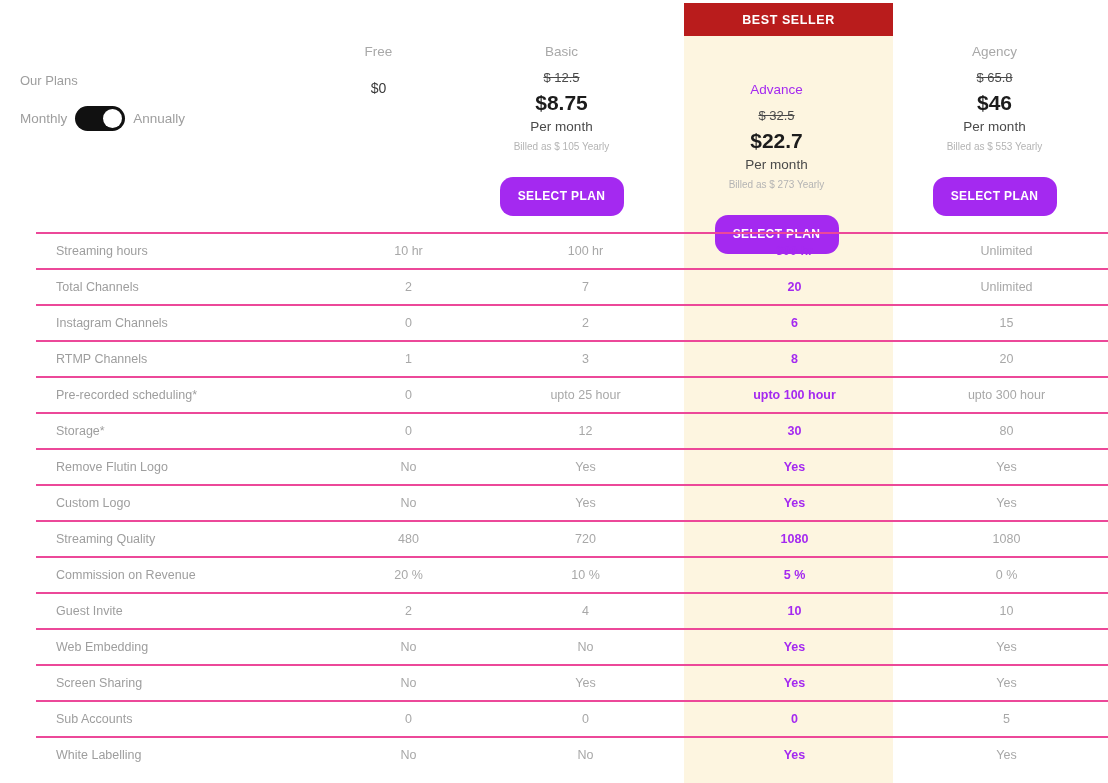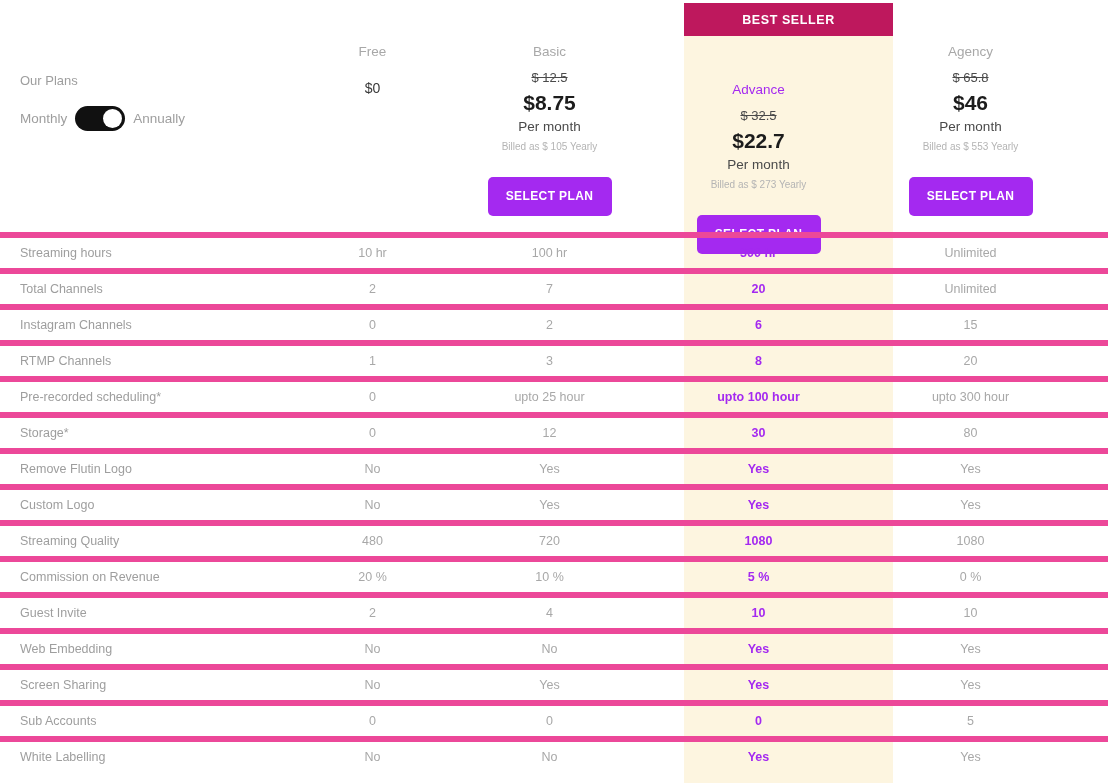--- a/index.html
+++ b/index.html
@@ -31,37 +31,38 @@
     height: 747px;
     background: #fdf5e0;
     z-index: 0;
   }
   .best-seller-badge {
     position: absolute;
     left: 684px;
     top: 3px;
     width: 209px;
     height: 33px;
-    background: #be185d;
+    background: #b91c1c;
     color: #ffffff;
     font-size: 12.5px;
     font-weight: bold;
     letter-spacing: 0.6px;
     display: flex;
     align-items: center;
     justify-content: center;
     z-index: 2;
   }
 
   .head-row {
     display: grid;
     grid-template-columns: 300px 145px 209px 209px 215px;
     position: relative;
     z-index: 1;
     height: 232px;
+    gap: 6px;
   }
 
   .headcell {
     display: flex;
     flex-direction: column;
     align-items: center;
     padding-top: 44px;
   }
 
   .plan-name {
@@ -112,21 +113,21 @@
     align-items: center;
     justify-content: center;
     width: 124px;
     height: 39px;
     background: #a429f0;
     color: #ffffff;
     font-size: 12px;
     font-weight: bold;
     letter-spacing: 0.4px;
     border: none;
-    border-radius: 5px;
+    border-radius: 13px;
     cursor: pointer;
     font-family: "Liberation Sans", sans-serif;
   }
 
   
   .left-head {
     padding-left: 20px;
     padding-top: 0;
     display: block;
   }
@@ -171,21 +172,22 @@
   
   .table {
     position: relative;
     z-index: 1;
   }
   .row {
     display: grid;
     grid-template-columns: 300px 145px 209px 209px 215px;
     height: 36px;
     align-items: center;
-    border-top: 6px solid #ec4899;
+    border-top: 2px solid #ec4899;
+    margin-left: 36px;
   }
   .row .feat {
     padding-left: 20px;
     font-size: 12.5px;
     color: #9e9e9e;
     text-align: left;
   }
   .row .val {
     font-size: 12.5px;
     color: #a8a8a8;

